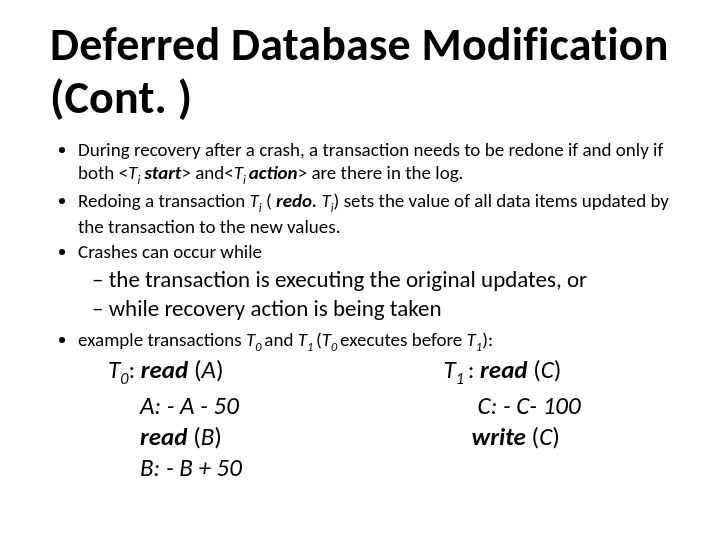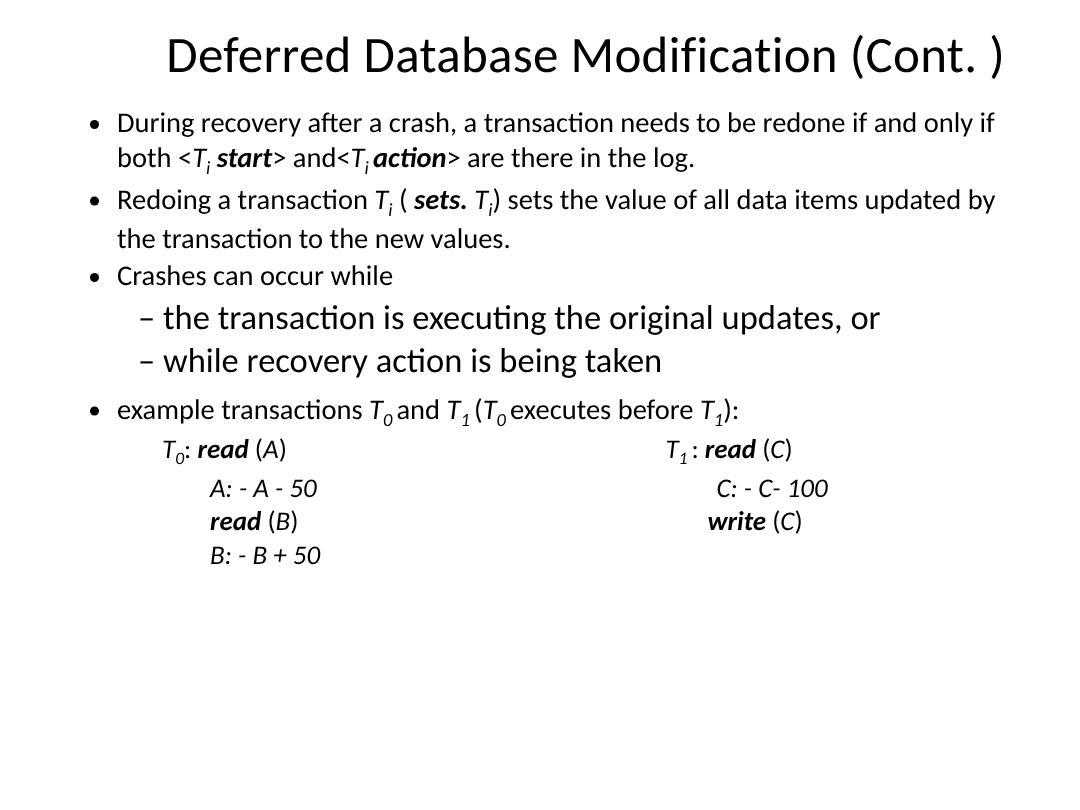--- a/index.html
+++ b/index.html
@@ -12,23 +12,23 @@
     color: #000;
   }
   .slide {
     box-sizing: border-box;
     padding: 18px 50px 0 50px;
     width: 720px;
     height: 540px;
   }
   h1.title {
     margin: 0 0 14px 0;
-    font-size: 34px;
-    font-weight: 400;
-    text-align: right;
+    font-size: 46px;
+    font-weight: 700;
+    text-align: left;
     line-height: 1.15;
     letter-spacing: 0.2px;
   }
   ul.lvl1 {
     margin: 0;
     padding-left: 28px;
     list-style-type: disc;
     font-size: 19px;
     line-height: 1.22;
   }
@@ -41,21 +41,21 @@
     list-style: none;
     font-size: 23px;
     line-height: 1.25;
   }
   ul.lvl2 > li::before {
     content: "– ";
     margin-left: -18px;
   }
   .example-block {
     display: flex;
-    font-size: 18px;
+    font-size: 25px;
     line-height: 1.25;
   }
   .col-left {
     flex: 0 0 55%;
   }
   .col-right {
     flex: 0 0 45%;
   }
   .stmt {
     white-space: nowrap;
@@ -76,21 +76,21 @@
 
   <h1 class="title">Deferred Database Modification (Cont. )</h1>
 
   <ul class="lvl1">
 
     <li>
       <span>During recovery after a crash, a transaction needs to be redone if and only if both &lt;</span><i><span>T</span><sub>i</sub></i><span>  </span><b>start</b><span>&gt; and&lt;</span><i><span>T</span><sub>i </sub></i><b>action</b><span>&gt; are there in the log.</span>
     </li>
 
     <li>
-      <span>Redoing a transaction </span><i><span>T</span><sub>i</sub></i><span> ( </span><b>sets. </b><i><span>T</span><sub>i</sub></i><span>) sets the value of all data items updated by the transaction to the new values.</span>
+      <span>Redoing a transaction </span><i><span>T</span><sub>i</sub></i><span> ( </span><b>redo. </b><i><span>T</span><sub>i</sub></i><span>) sets the value of all data items updated by the transaction to the new values.</span>
     </li>
 
     <li>Crashes can occur while</li>
 
     <ul class="lvl2">
       <li>the transaction is executing the original updates, or</li>
       <li>while recovery action is being taken</li>
     </ul>
 
     <li>

